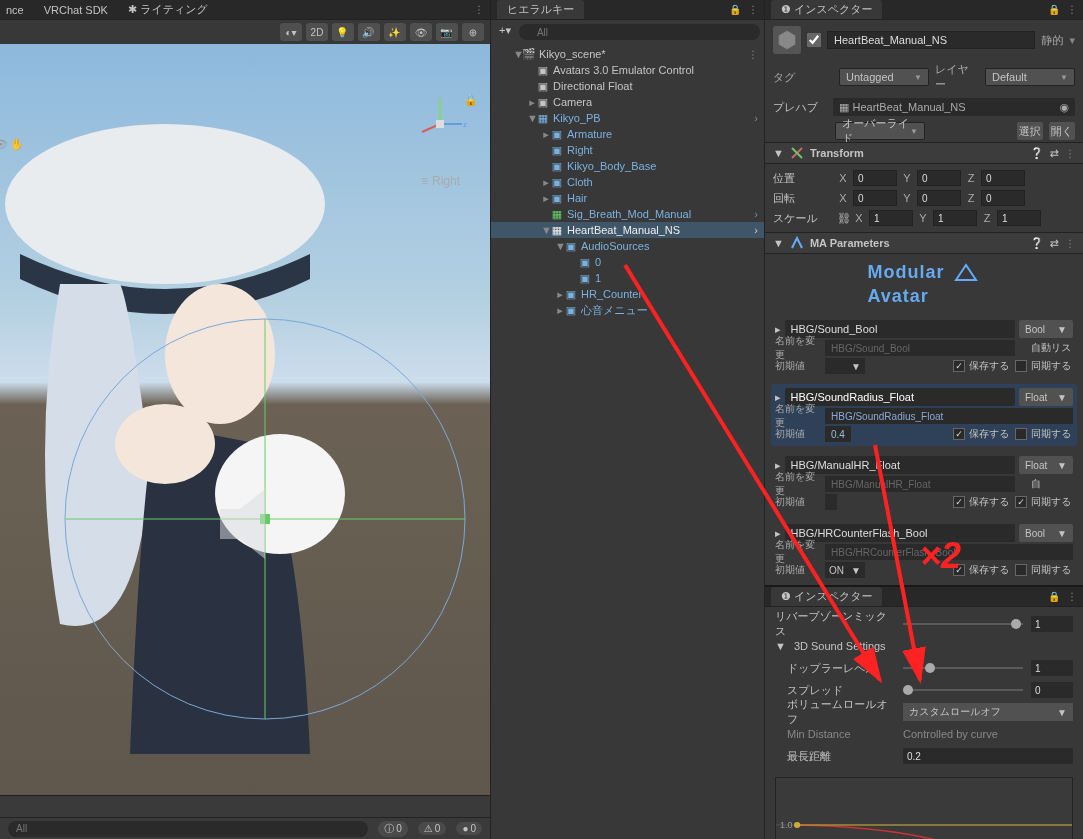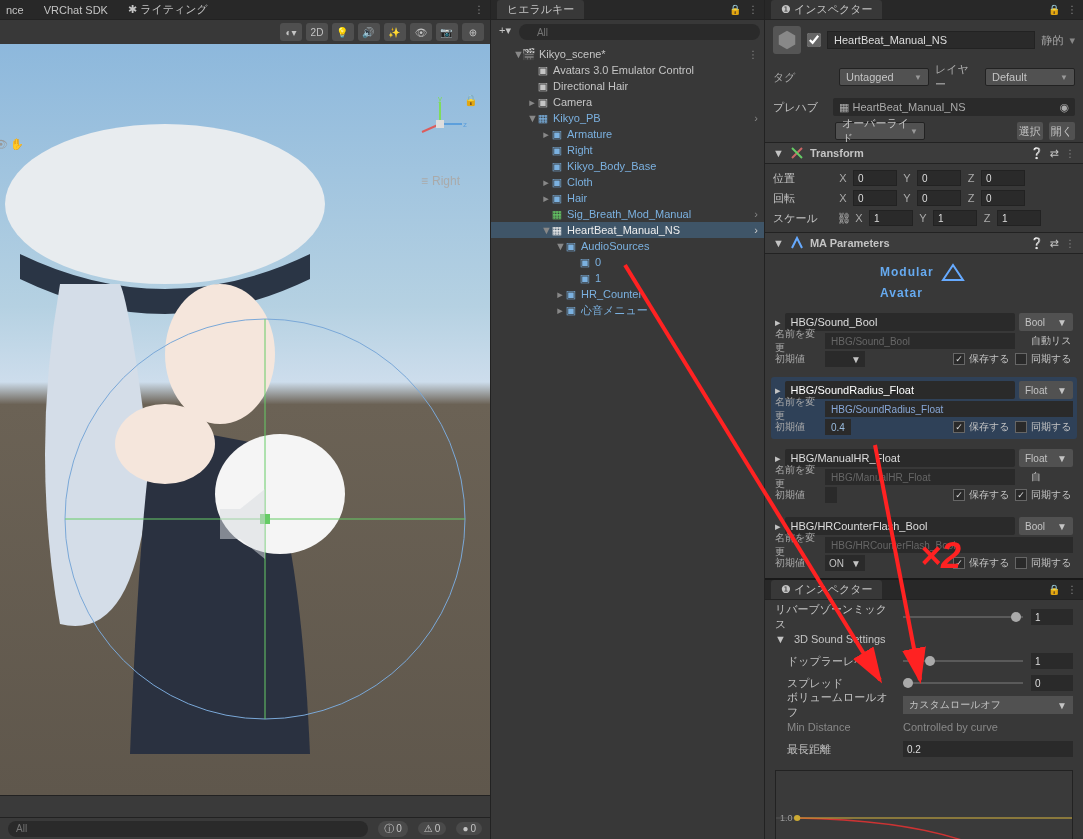--- a/index.html
+++ b/index.html
@@ -128,21 +128,21 @@
   .comp-header .ico { width:14px; height:14px; }
   .transform-body { padding:4px 8px; }
   .tf-row { display:flex; align-items:center; gap:4px; height:20px; }
   .tf-row .lbl { width:60px;font-family:Liberation Serif, serif; }
   .tf-row .axis-lbl { width:12px; text-align:center; color:#aaa; }
   .tf-row .val {
     width:44px; background:#2a2a2a; border:1px solid #222; height:16px;
     color:#ddd; padding:0 4px; font-size:10px;
   }
   .ma-logo { display:flex; justify-content:center; padding:6px; }
-  .ma-logo-text { color:#66aaf0; font-size:12px; font-weight:bold; letter-spacing:1px; }
+  .ma-logo-text { color:#66aaf0; font-size:18px; font-weight:bold; letter-spacing:1px; }
   .ma-param { margin:3px 6px; padding:3px 4px; border-radius:3px; }
   .ma-param.sel { background:#2f4158; }
   .ma-param .pline { display:flex; align-items:center; gap:4px; height:20px; }
   .ma-param .pname {
     flex:1; background:#2a2a2a; height:18px; color:#ddd; padding:0 6px;
     font-size:11px; display:flex; align-items:center; border-radius:2px;
   }
   .ma-param.sel .pname { color:#fff; }
   .ma-param .ptype {
     width:54px; background:#515151; height:18px; display:flex; align-items:center;
@@ -294,21 +294,21 @@
         <span style="margin-left:auto; margin-right:6px;" class="menu-ico">⋮</span>
       </div>
       <div class="tree-row indent-2">
           <span class="arrow"></span>
           <span class="cube">▣</span>
           <span>Avatars 3.0 Emulator Control</span>
         </div>
       <div class="tree-row indent-2">
           <span class="arrow"></span>
           <span class="cube">▣</span>
-          <span>Directional Hair</span>
+          <span>Directional Float</span>
         </div>
       <div class="tree-row indent-2">
           <span class="arrow">▸</span>
           <span class="cube">▣</span>
           <span>Camera</span>
         </div>
       <div class="tree-row indent-2 blue">
           <span class="arrow">▼</span>
           <span class="cube">▦</span>
           <span>Kikyo_PB</span>

